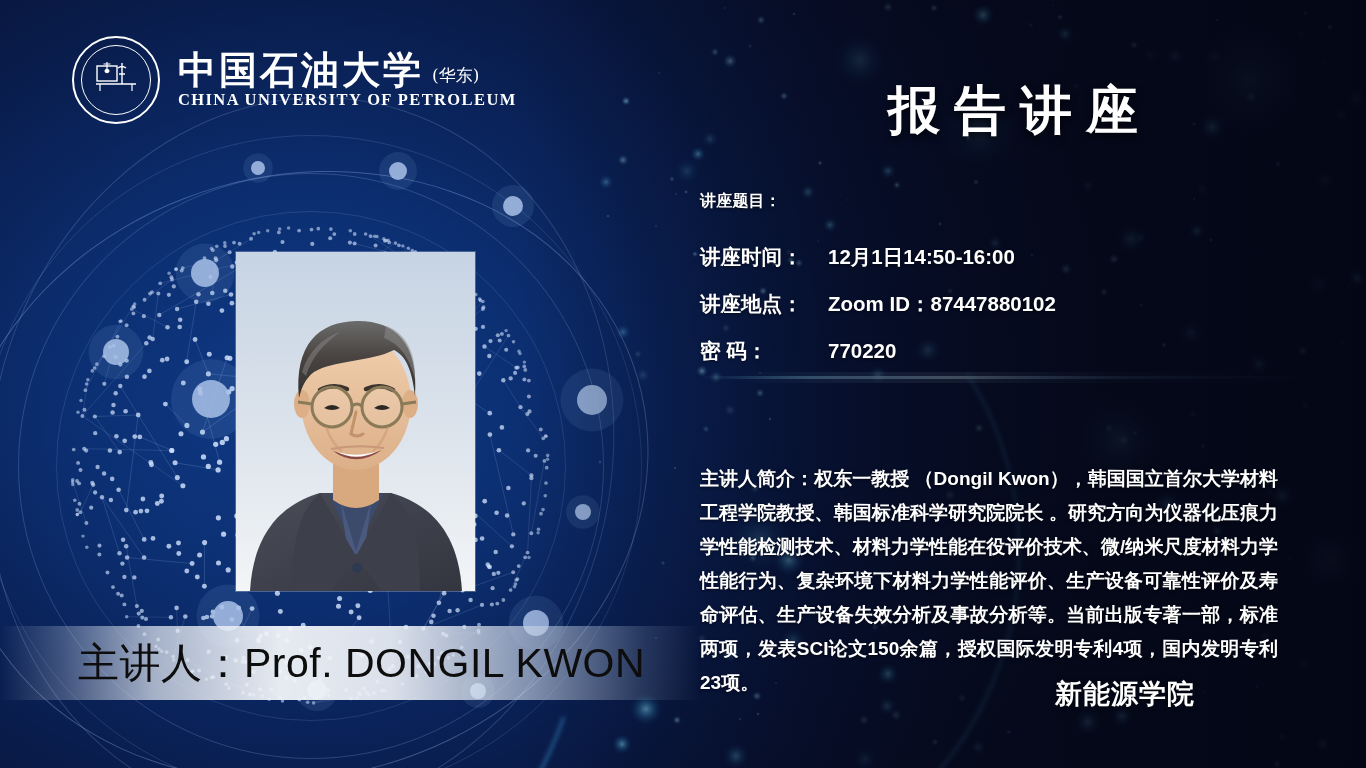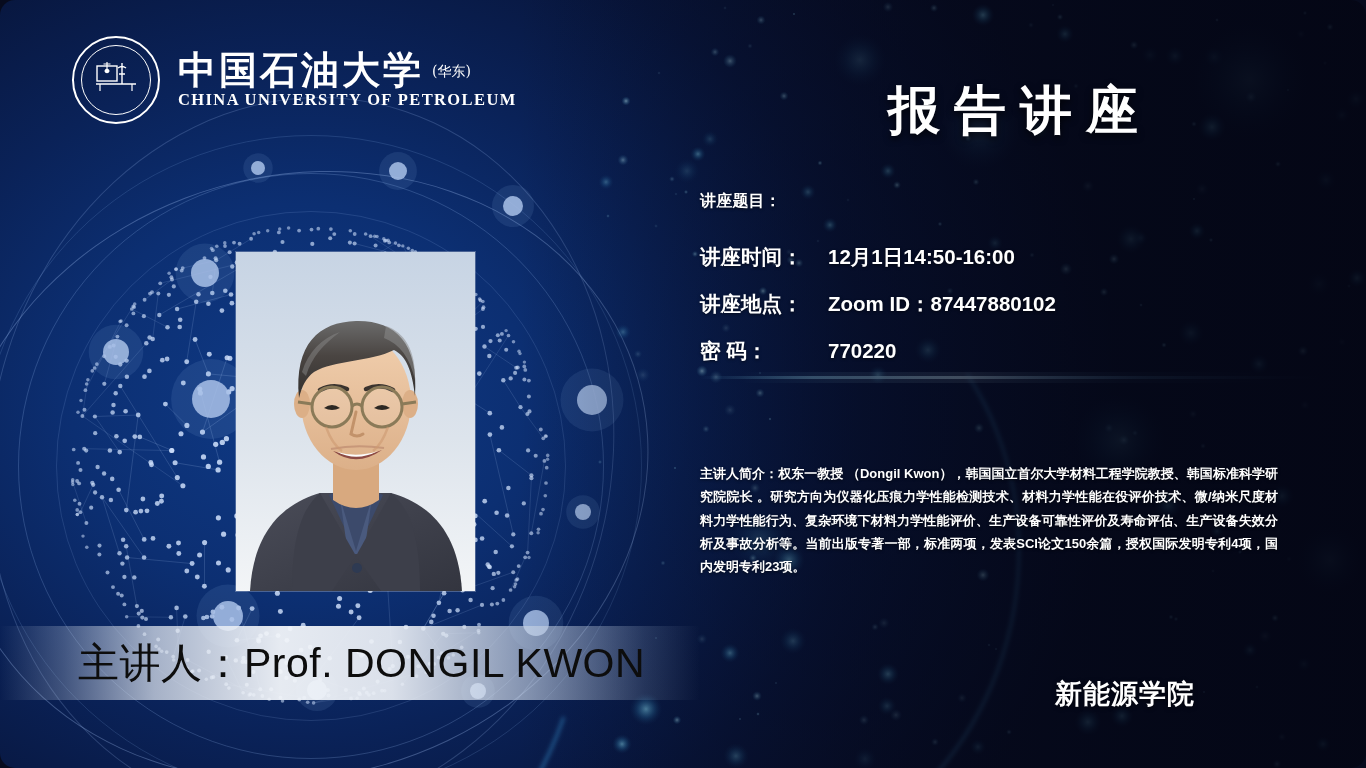--- a/index.html
+++ b/index.html
@@ -3,21 +3,20 @@
 <meta charset="utf-8">
 <style>
   html,body{margin:0;padding:0;background:#070b1e;}
   body{width:1366px;height:768px;overflow:hidden;font-family:"Liberation Sans","DejaVu Sans",sans-serif;}
 
   #poster{
     position:relative;width:1366px;height:768px;overflow:hidden;
     background:
       radial-gradient(ellipse 820px 700px at 300px 400px, #0f3a86 0%, #0c2f72 28%, #0a2258 48%, #08163d 70%, #070c22 100%),
       linear-gradient(100deg,#0d2f72 0%,#0a1f52 32%,#07123a 58%,#060b22 80%,#05091c 100%);
-    border-radius: 15px;
   }
   
   #darkright{position:absolute;inset:0;background:linear-gradient(90deg,rgba(5,9,28,0) 38%,rgba(5,8,26,.55) 62%,rgba(4,7,22,.82) 84%,rgba(4,6,20,.9) 100%);pointer-events:none;}
 
   
   .globe-wrap{position:absolute;left:-40px;top:115px;width:700px;height:700px;}
   .ring{position:absolute;border-radius:50%;border:1px solid rgba(150,185,245,.22);}
   .ring.r1{left:20px;top:20px;width:660px;height:660px;border-color:rgba(150,190,250,.16);}
   .ring.r2{left:58px;top:58px;width:584px;height:584px;border-color:rgba(160,195,250,.22);}
   .ring.r3{left:96px;top:96px;width:508px;height:508px;border-color:rgba(160,195,250,.15);}
@@ -43,21 +42,21 @@
   }
   #dots,#bokeh,#streak{position:absolute;inset:0;pointer-events:none;}
 
   
   .logo{position:absolute;left:72px;top:36px;display:flex;align-items:center;gap:18px;}
   .seal{width:84px;height:84px;border-radius:50%;border:2px solid #fff;position:relative;flex:0 0 auto;}
   .seal:after{content:"";position:absolute;left:7px;top:7px;right:7px;bottom:7px;border-radius:50%;border:1px solid #fff;}
   .seal .inner{position:absolute;left:20px;top:22px;width:44px;height:40px;}
   .logo-text{display:flex;flex-direction:column;}
   .logo-cn{font-family:"DejaVu Serif","Liberation Serif",serif;font-size:38px;font-weight:700;color:#fff;letter-spacing:3px;line-height:1.05;display:flex;align-items:flex-end;}
-  .logo-cn .sub{font-size:14px;font-weight:400;margin-left:8px;margin-bottom:11px;letter-spacing:0;}
+  .logo-cn .sub{font-size:17px;font-weight:400;margin-left:8px;margin-bottom:5px;letter-spacing:0;}
   .logo-en{font-family:"Liberation Serif","DejaVu Serif",serif;font-size:16.5px;font-weight:700;color:#fff;letter-spacing:1.4px;margin-top:1px;}
 
   
   .headline{
     position:absolute;left:810px;top:76px;width:420px;text-align:center;
     font-family:"DejaVu Sans","Liberation Sans",sans-serif;
     font-size:52px;font-weight:700;color:#fff;letter-spacing:14px;
     text-shadow:0 3px 7px rgba(0,0,0,.75);
   }
 
@@ -71,21 +70,21 @@
   .topic .val .l3{padding-left:12px;}
 
   .kv{margin-top:16px;}
   .kv .row{display:flex;align-items:baseline;font-size:20.5px;font-weight:700;line-height:1.95;
     text-shadow:0 1px 3px rgba(0,0,0,.6);}
   .kv .k{width:128px;flex:0 0 auto;letter-spacing:0;margin-top:7px;}
   .kv .k.sp{letter-spacing:0;}
   .kv .v{flex:1 1 auto;}
 
   .bio{position:absolute;left:700px;top:462px;width:578px;color:#fff;
-    font-size:13px;font-weight:700;line-height:1.79;text-align:justify;
+    font-size:19px;font-weight:700;line-height:1.79;text-align:justify;
     text-shadow:0 1px 3px rgba(0,0,0,.6);}
 
   .dept{position:absolute;left:1055px;top:676px;color:#fff;font-size:27px;font-weight:700;
     letter-spacing:1px;text-shadow:0 1px 4px rgba(0,0,0,.7);}
 
   
   .photo{position:absolute;left:236px;top:252px;width:239px;height:339px;overflow:hidden;
     background:linear-gradient(180deg,#cdd8e6 0%,#d9e1ea 45%,#f2f4f6 100%);
     box-shadow:0 0 0 1px rgba(255,255,255,.25);}
 

